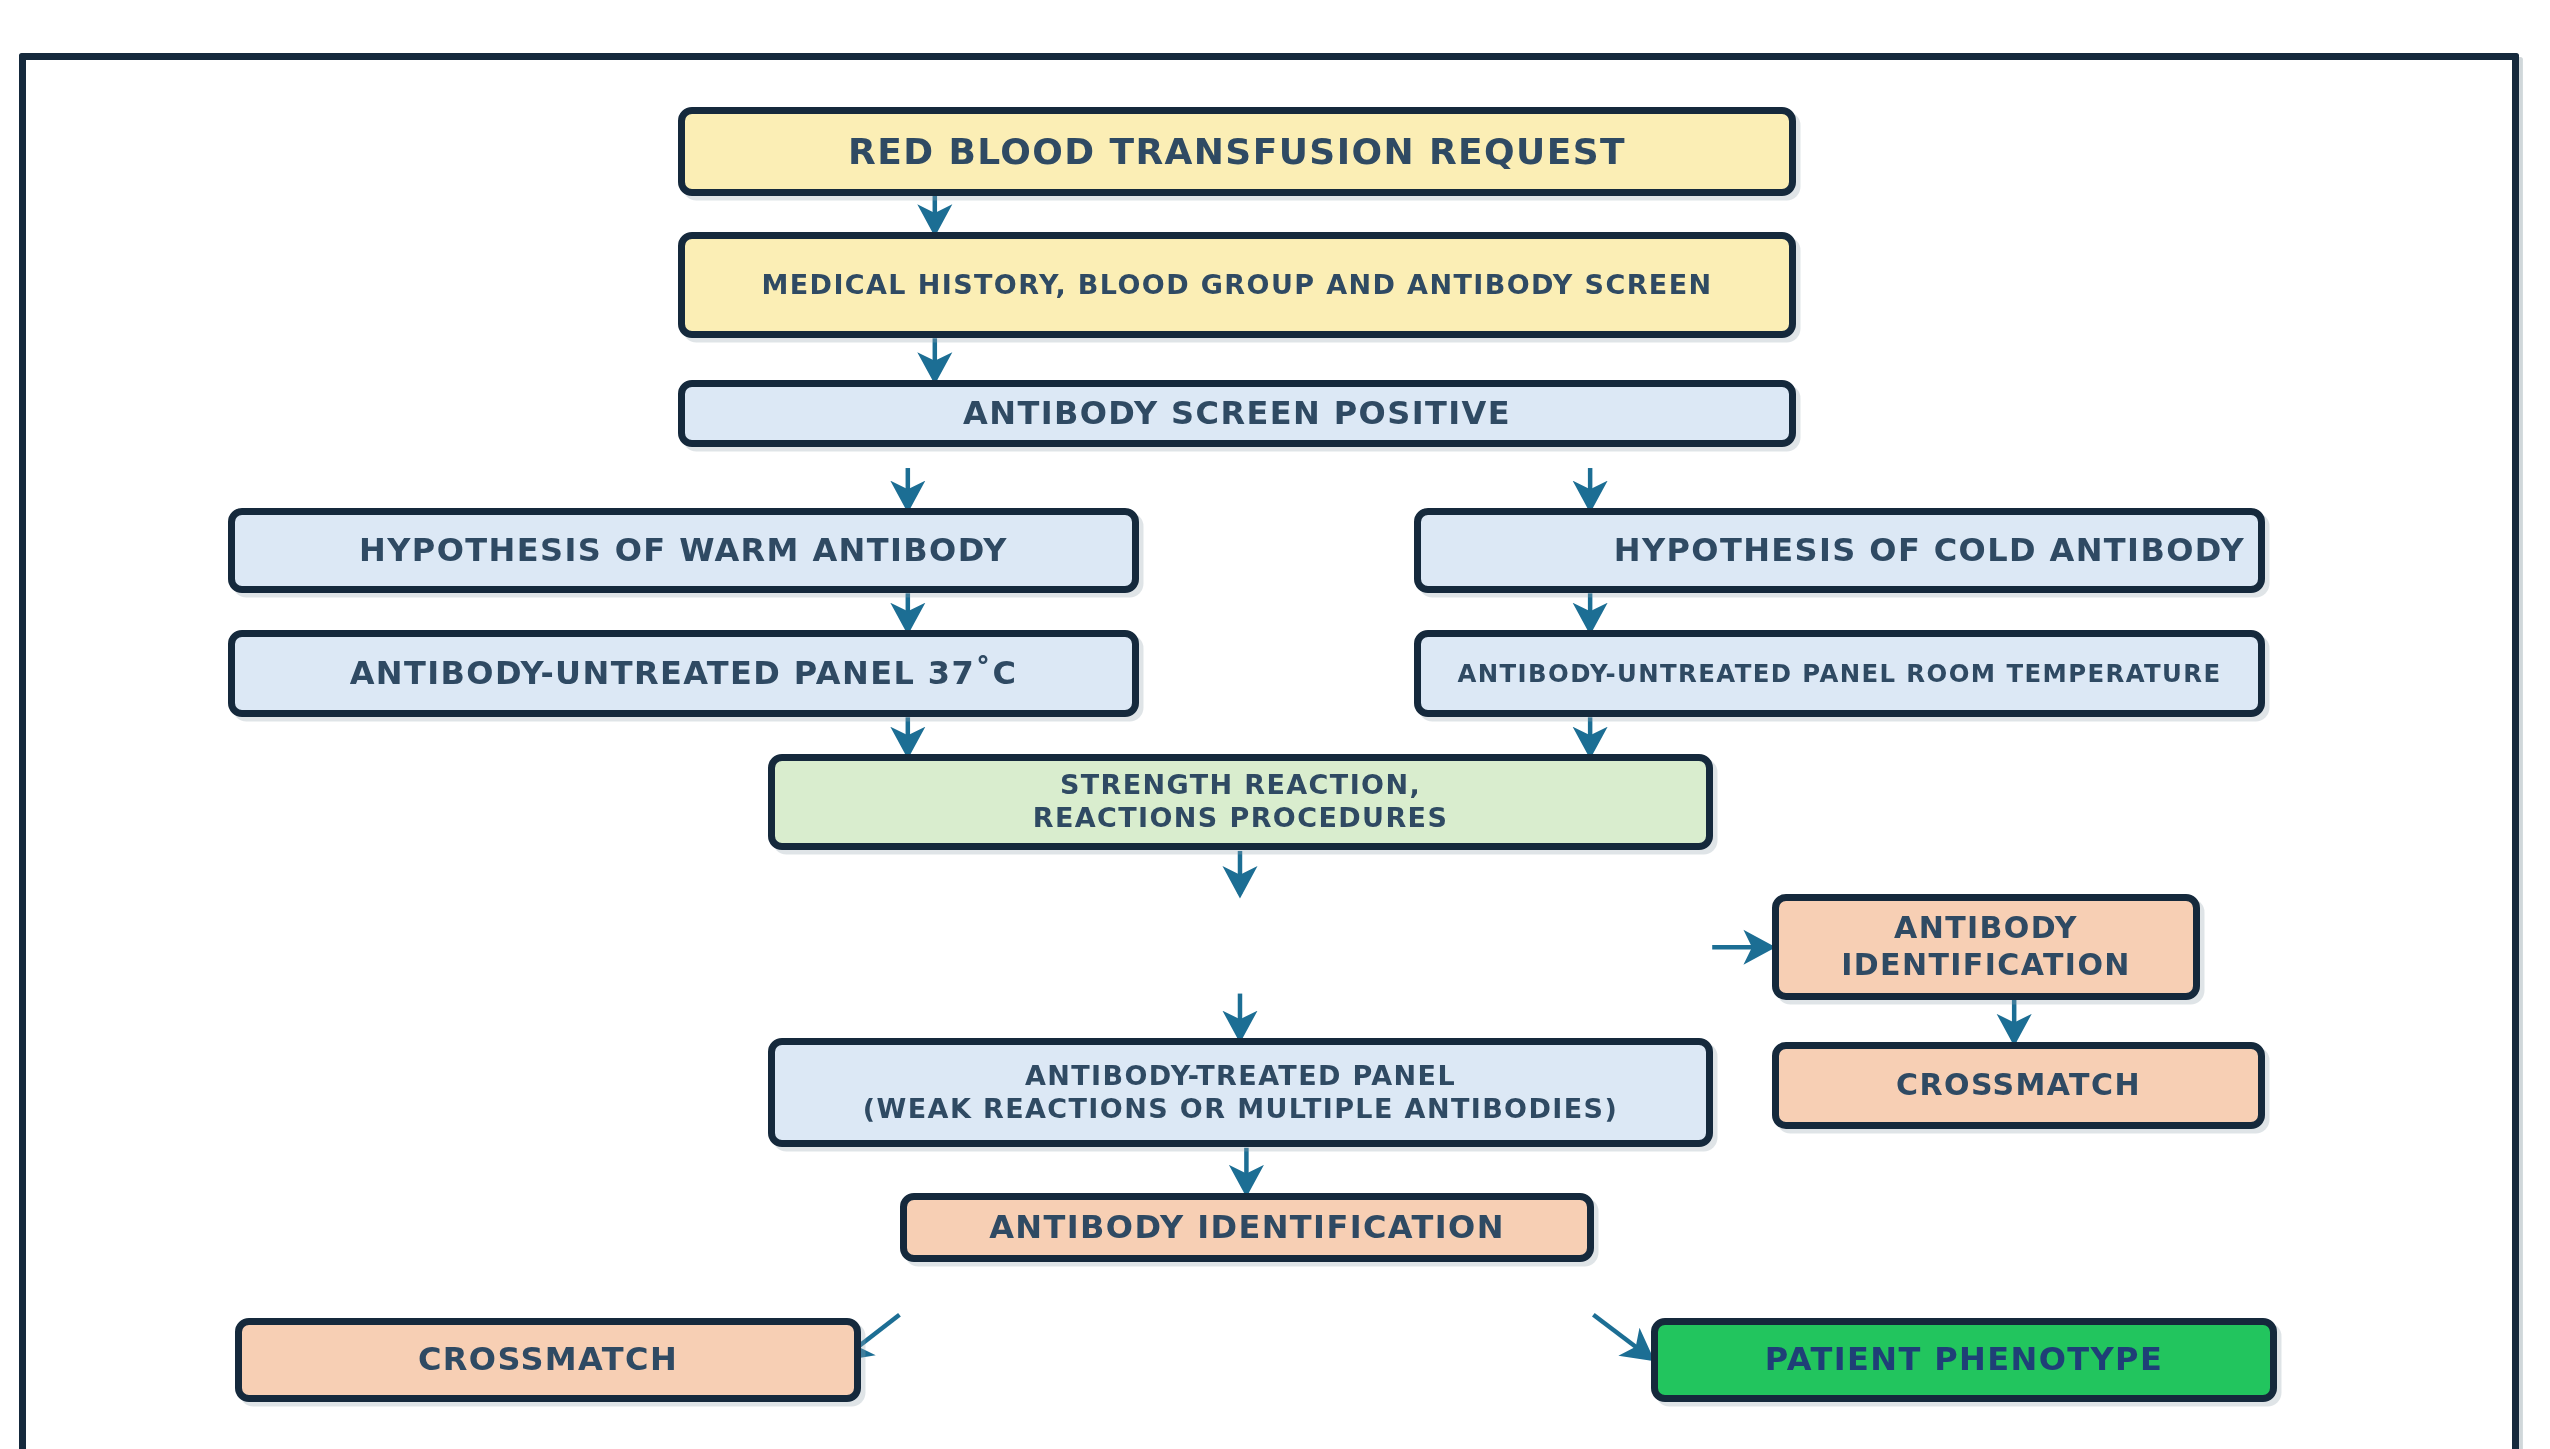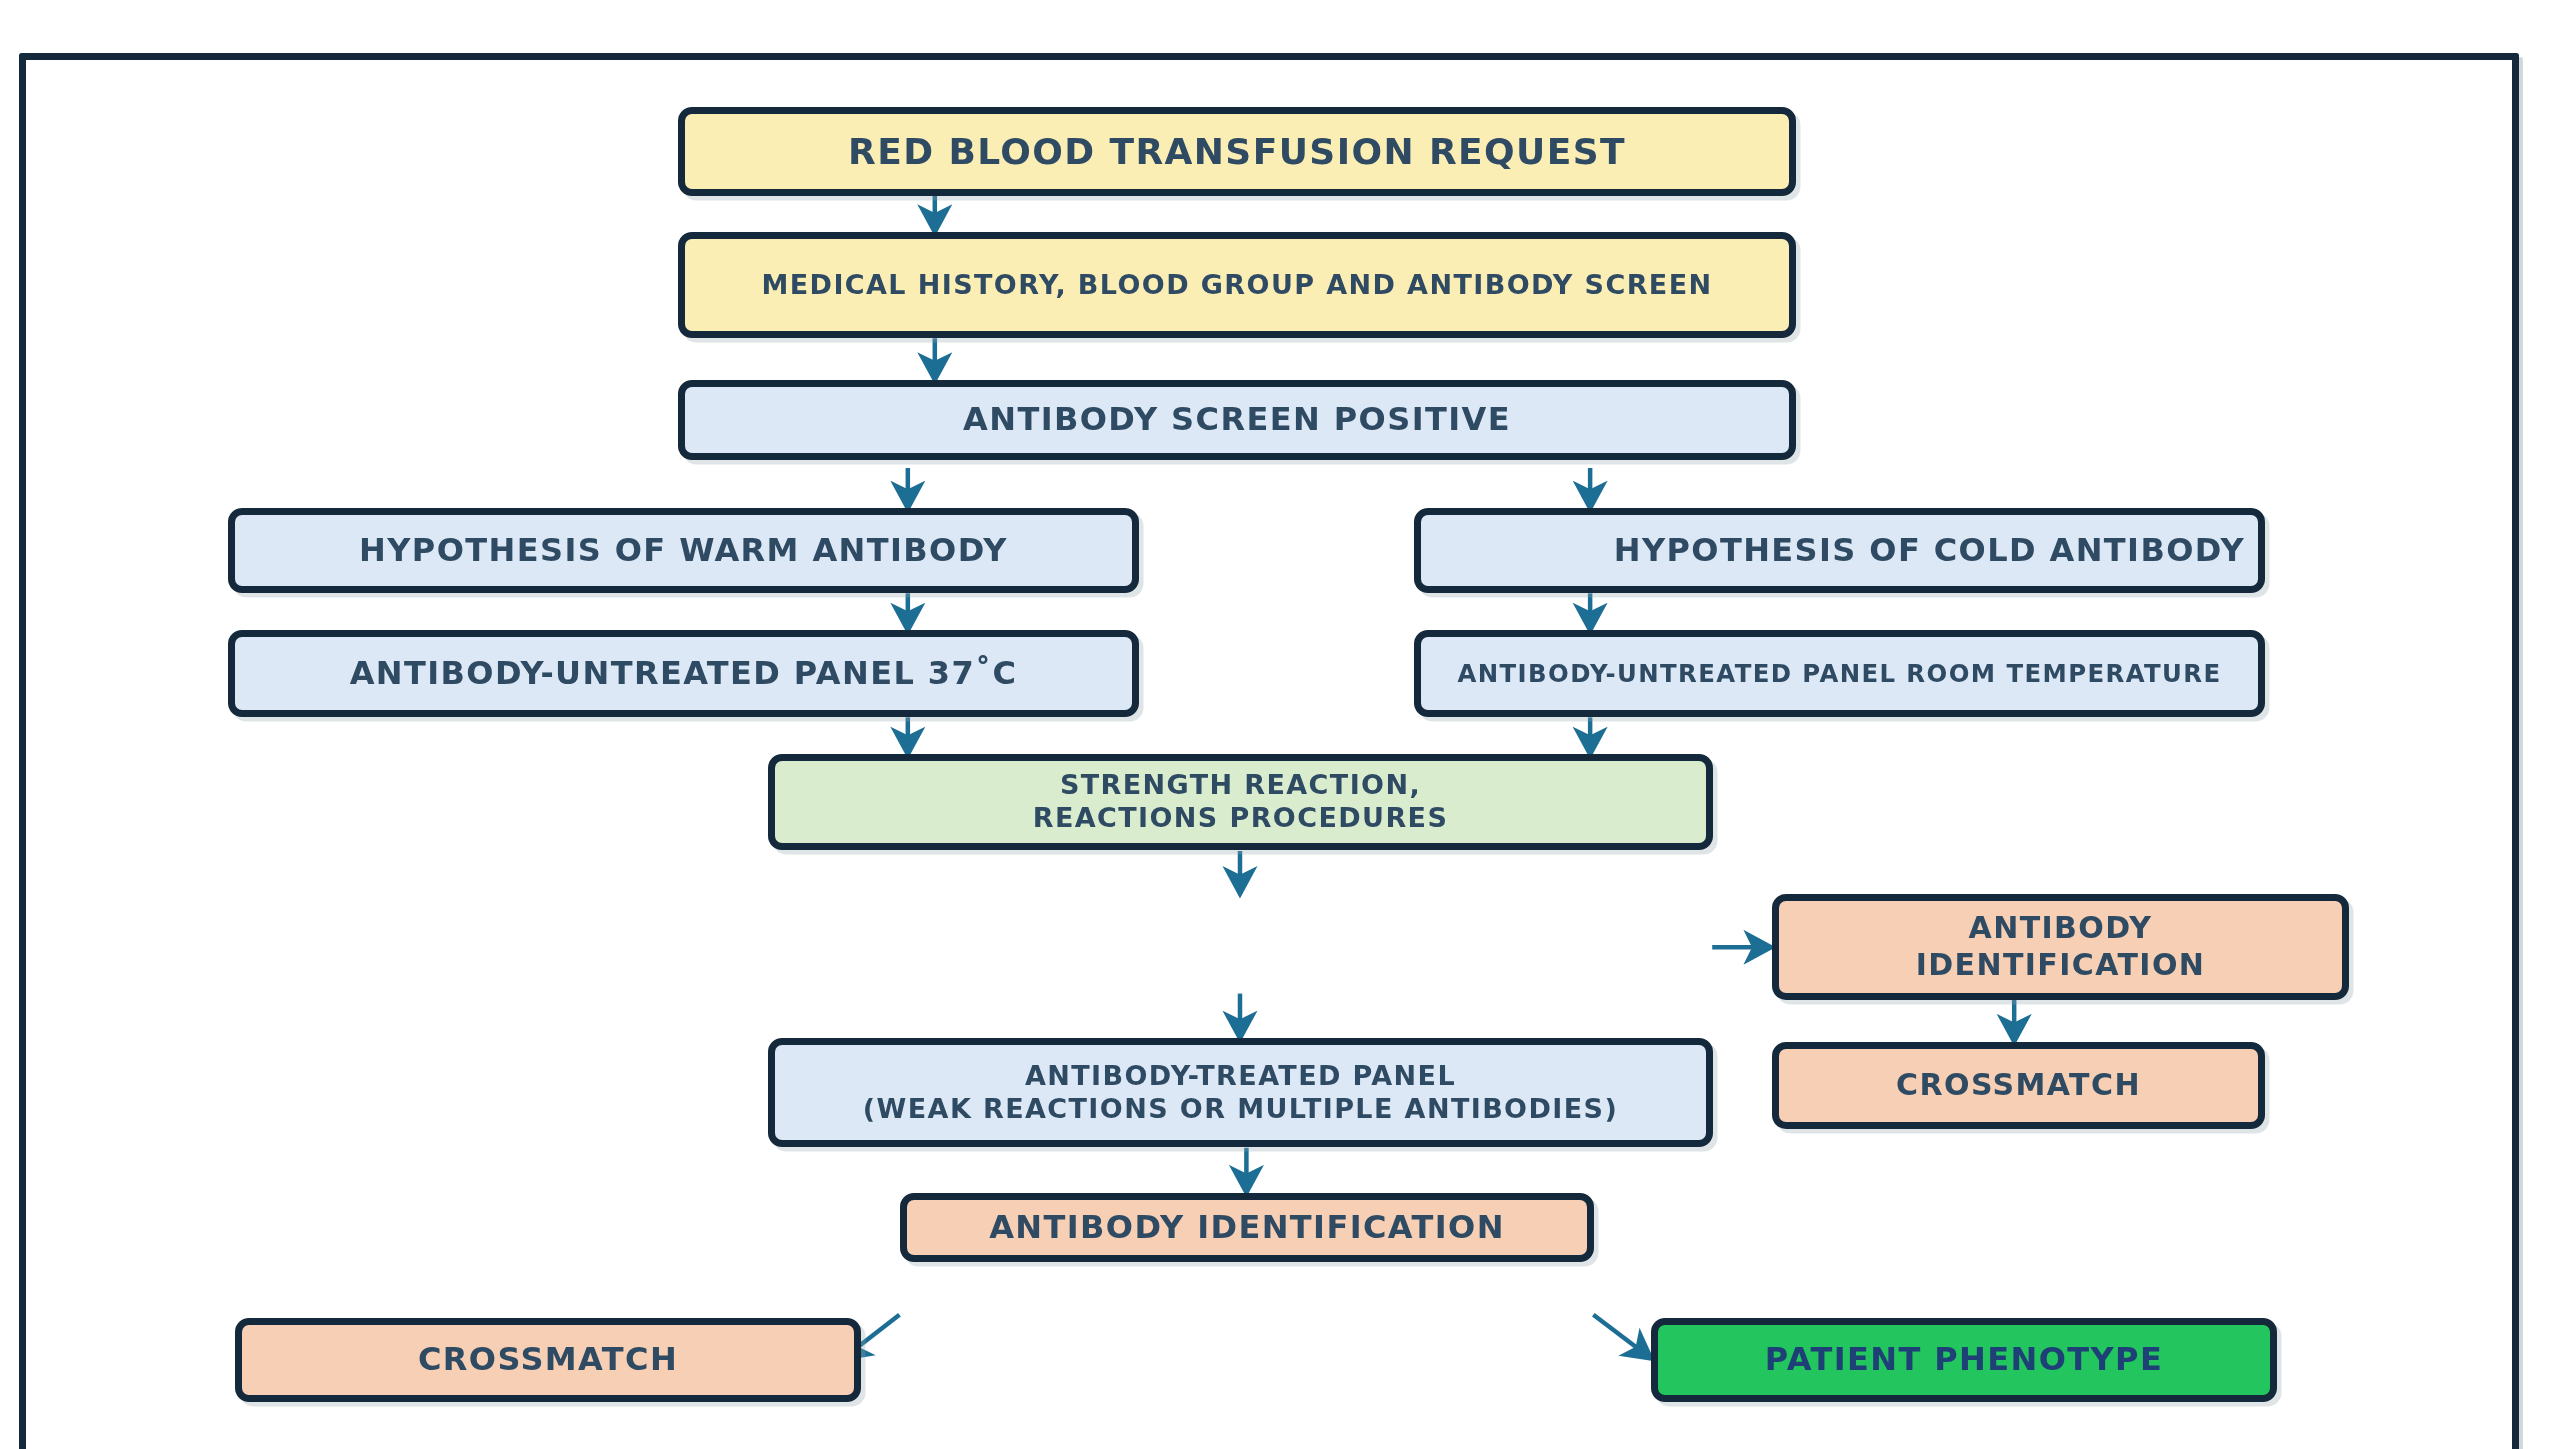--- a/index.html
+++ b/index.html
@@ -113,21 +113,21 @@
   </svg>
 
   <div class="node n-yellow fs-xl" style="left:678px; top:71px; width:1118px; height:89px;">
     <span>RED BLOOD TRANSFUSION REQUEST</span>
   </div>
 
   <div class="node n-yellow fs-sm" style="left:678px; top:196px; width:1118px; height:106px;">
     <span>MEDICAL HISTORY, BLOOD GROUP AND ANTIBODY SCREEN</span>
   </div>
 
-  <div class="node n-blue fs-lg" style="left:678px; top:344px; width:1118px; height:80px;">
+  <div class="node n-blue fs-lg" style="left:678px; top:344px; width:1118px; height:67px;">
     <span>ANTIBODY SCREEN POSITIVE</span>
   </div>
 
   <div class="node n-blue fs-lg" style="left:228px; top:472px; width:911px; height:85px;">
     <span>HYPOTHESIS OF WARM ANTIBODY</span>
   </div>
 
   <div class="node n-blue fs-lg" style="left:1414px; top:472px; width:851px; height:85px;justify-content:flex-end;">
     <span>HYPOTHESIS OF COLD ANTIBODY</span>
   </div>
@@ -139,21 +139,21 @@
   <div class="node n-blue fs-xs" style="left:1414px; top:594px; width:851px; height:87px;">
     <span>ANTIBODY-UNTREATED PANEL ROOM TEMPERATURE</span>
   </div>
 
   <div class="node n-green fs-sm" style="left:768px; top:718px; width:945px; height:96px; flex-direction:column;">
     <span>STRENGTH REACTION,</span>
     <span>REACTIONS PROCEDURES</span>
   </div>
 
 
-  <div class="node n-orange fs-md" style="left:1772px; top:858px; width:577px; height:106px; flex-direction:column;">
+  <div class="node n-orange fs-md" style="left:1772px; top:858px; width:428px; height:106px; flex-direction:column;">
     <span>ANTIBODY</span>
     <span>IDENTIFICATION</span>
   </div>
 
   <div class="node n-orange fs-md" style="left:1772px; top:1006px; width:493px; height:87px;">
     <span>CROSSMATCH</span>
   </div>
 
   <div class="node n-blue fs-sm" style="left:768px; top:1002px; width:945px; height:109px; flex-direction:column;">
     <span>ANTIBODY-TREATED PANEL</span>

